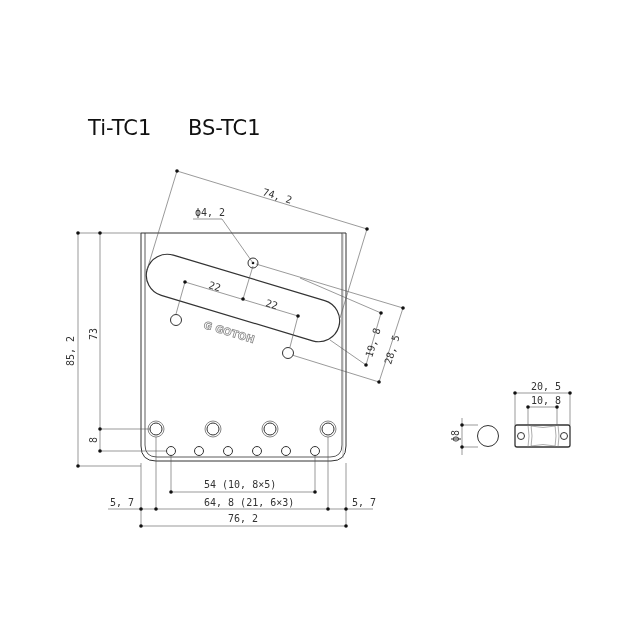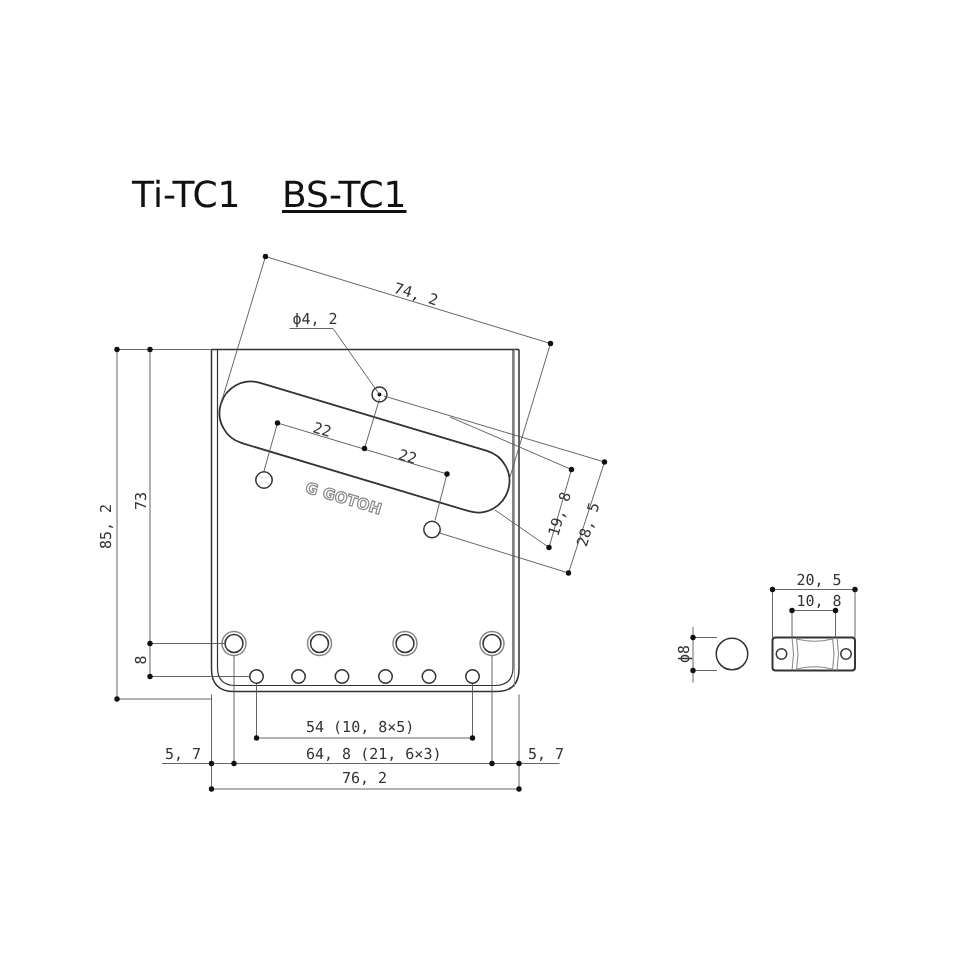--- a/index.html
+++ b/index.html
@@ -1,19 +1,19 @@
 <!DOCTYPE html>
 <html><head>
 <meta charset="utf-8">
 <style>
   html, body { margin: 0; padding: 0; background: #ffffff; }
   body { width: 640px; height: 640px; position: relative; overflow: hidden; font-family: "DejaVu Sans", sans-serif; }
-  .title { position: absolute; top: 116px; font-family: "DejaVu Sans", sans-serif; font-size: 24px; color: #111; letter-spacing: 0px; }
+  .title { position: absolute; top: 116px; font-family: "DejaVu Sans", sans-serif; font-size: 21px; color: #111; letter-spacing: 0px; }
   #title-a { left: 88px; }
-  #title-b { left: 188px; text-decoration: underline; }
+  #title-b { left: 188px; }
   svg { position: absolute; left: 0; top: 0; }
   .dim { font-family: "DejaVu Sans Mono", monospace; font-size: 10px; fill: #333; }
   .logo { font-family: "DejaVu Sans", sans-serif; font-size: 10px; font-weight: bold; fill: #fff; stroke: #888; stroke-width: 0.8; }
 </style>
 </head>
 <body>
 
 <div class="title" id="title-a">Ti-TC1</div>
 <div class="title" id="title-b">BS-TC1</div>
 

